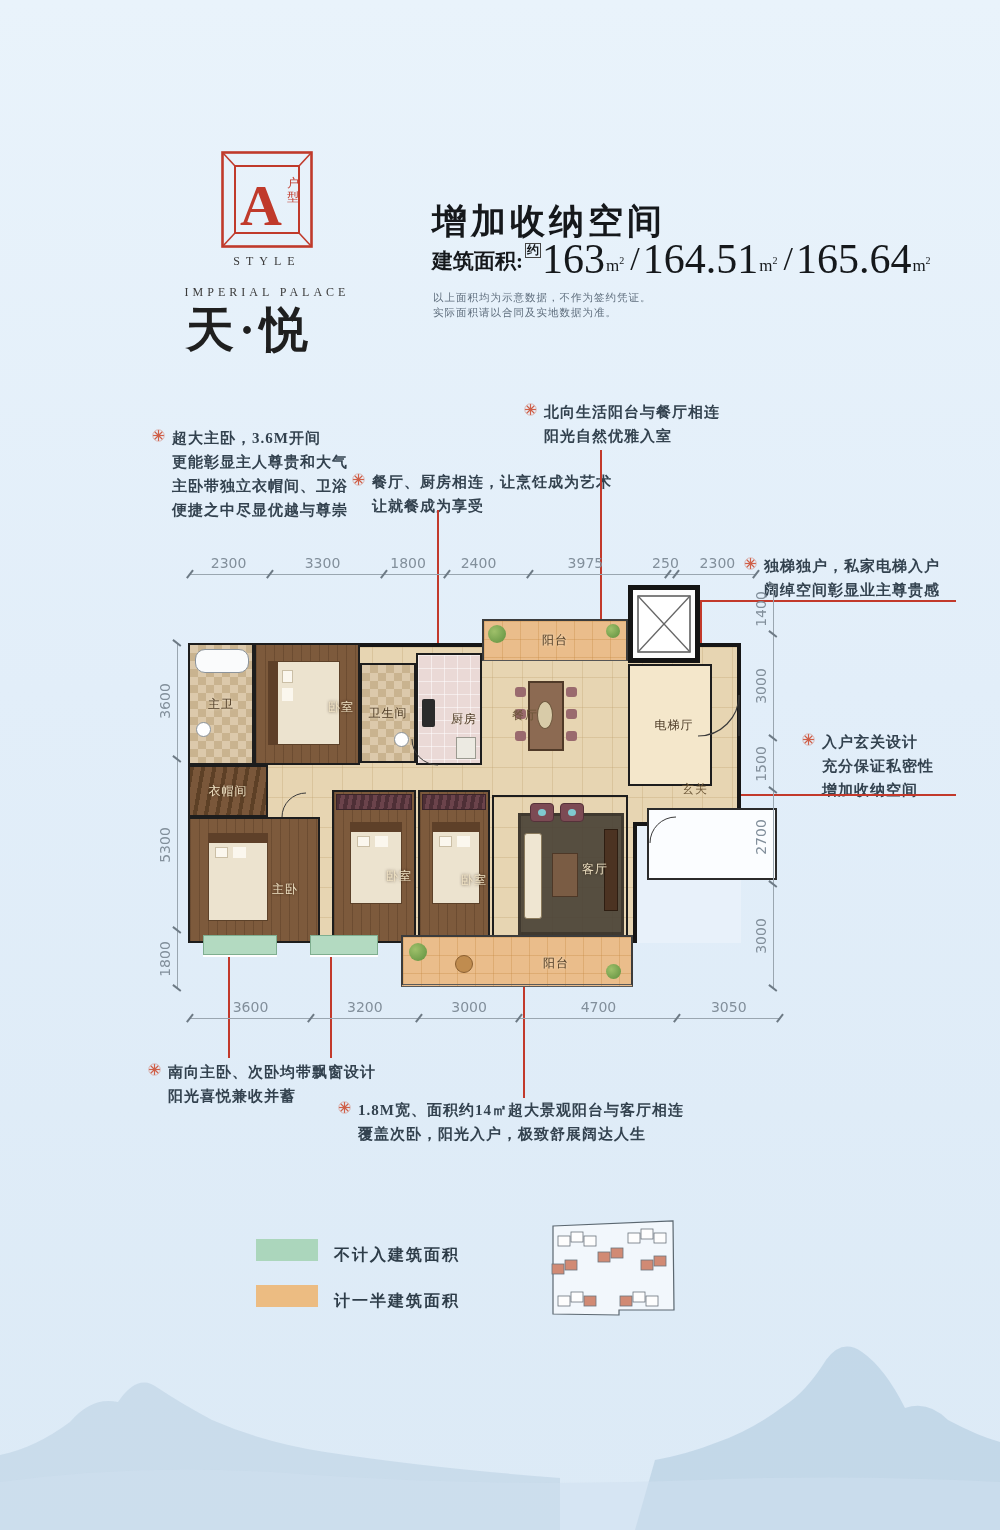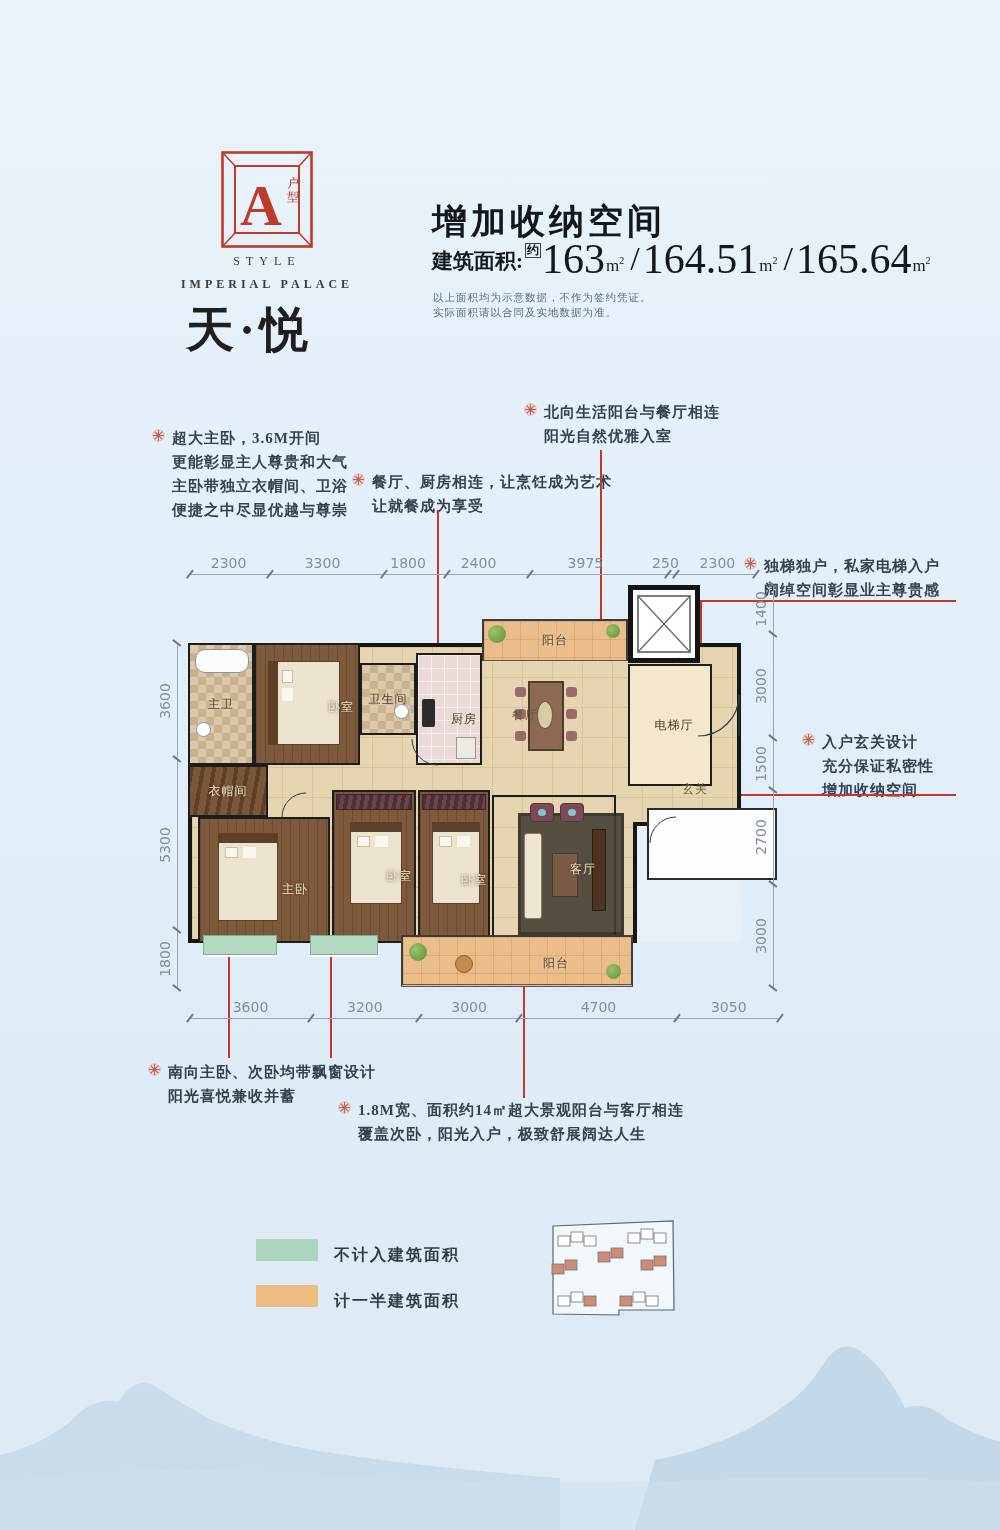--- a/index.html
+++ b/index.html
@@ -5,21 +5,21 @@
   html,body{margin:0;padding:0;}
   .page{position:relative;width:1000px;height:1530px;overflow:hidden;
         background:linear-gradient(180deg,#e9f3fb 0%,#e2eef9 45%,#dceaf6 100%);
         font-family:"Liberation Sans",sans-serif;}
   .abs{position:absolute;}
 
   
   .style-lines{position:absolute;left:178px;top:254px;width:178px;text-align:center;color:#3a3a3a;
        font-family:"Liberation Serif",serif;}
   .style-lines .s1{font-size:12px;letter-spacing:6px;}
-  .style-lines .s2{font-size:12px;letter-spacing:4px;margin-top:8px;font-weight:bold;}
+  .style-lines .s2{font-size:12px;letter-spacing:4px;margin-top:16px;}
   .project-name{position:absolute;left:186px;top:298px;font-family:"Liberation Serif",serif;
        font-size:48px;font-weight:700;color:#1f1f1f;letter-spacing:5px;}
   .main-title{position:absolute;left:432px;top:198px;font-family:"Liberation Serif",serif;
        font-size:35px;font-weight:700;color:#15181b;letter-spacing:4px;}
   .area-row{position:absolute;left:432px;top:240px;display:flex;align-items:flex-end;color:#15181b;
        font-family:"Liberation Serif",serif;}
   .area-prefix{font-size:21px;font-weight:700;padding-bottom:5px;}
   .area-approx{font-size:12px;font-weight:700;margin:0 1px 22px 2px;border:1px solid #444;padding:0 1px;line-height:1.1;}
   .anum{font-size:42px;line-height:.95;}
   .aunit{font-size:17px;padding-bottom:4px;margin-left:1px;}
@@ -306,21 +306,21 @@
       <div class="tub"></div>
       <div class="basin" style="left:6px;bottom:26px;"></div>
       <span class="rlabel">主卫</span>
     </div>
 
     <div class="room wood" style="left:68px;top:60px;width:106px;height:122px;">
       <div class="bed-h" style="left:12px;top:16px;width:70px;height:82px;"></div>
       <span class="rlabel" style="position:absolute;right:4px;top:54px;">卧室</span>
     </div>
 
-    <div class="room tile" style="left:174px;top:80px;width:56px;height:72px;">
+    <div class="room tile" style="left:174px;top:80px;width:56px;height:100px;">
       <div class="basin" style="right:5px;bottom:14px;"></div>
       <span class="rlabel">卫生间</span>
     </div>
 
     <div class="room pink" style="left:230px;top:70px;width:66px;height:112px;">
       <div class="stove"></div>
       <div class="fridge"></div>
       <span class="rlabel" style="position:absolute;right:3px;top:56px;">厨房</span>
     </div>
 
@@ -339,38 +339,38 @@
     </div>
 
     <div class="room hallroom" style="left:442px;top:81px;width:84px;height:122px;">
       <span class="rlabel">电梯厅</span>
     </div>
 
     <div class="room cloak" style="left:2px;top:182px;width:80px;height:52px;">
       <span class="rlabel">衣帽间</span>
     </div>
 
-    <div class="room wood" style="left:12px;top:234px;width:132px;height:126px;">
+    <div class="room wood" style="left:2px;top:234px;width:132px;height:126px;">
       <div class="bed" style="left:18px;top:14px;width:58px;height:86px;"></div>
       <span class="rlabel" style="position:absolute;left:82px;top:62px;">主卧</span>
     </div>
 
     <div class="room wood" style="left:146px;top:207px;width:84px;height:153px;">
       <div class="ward"></div>
       <div class="bed" style="left:16px;top:30px;width:50px;height:80px;"></div>
       <span class="rlabel" style="position:absolute;right:2px;top:76px;">卧室</span>
     </div>
 
     <div class="room wood" style="left:232px;top:207px;width:72px;height:153px;">
       <div class="ward"></div>
       <div class="bed" style="left:12px;top:30px;width:46px;height:80px;"></div>
       <span class="rlabel" style="position:absolute;right:1px;top:80px;">卧室</span>
     </div>
 
-    <div class="room" style="left:306px;top:212px;width:124px;height:148px;border-color:#1d1d1d;">
+    <div class="room" style="left:306px;top:212px;width:136px;height:148px;border-color:#1d1d1d;">
       <div class="rug"></div>
       <div class="armchair" style="left:36px;top:6px;"></div>
       <div class="armchair" style="left:66px;top:6px;"></div>
       <div class="sofa"></div>
       <div class="ctable"></div>
       <div class="tvc"></div>
       <span class="rlabel" style="position:absolute;right:18px;top:64px;z-index:4;color:#efe2c4;text-shadow:0 0 3px rgba(40,20,5,.7);">客厅</span>
     </div>
 
     <div class="room orange" style="left:215px;top:352px;width:232px;height:52px;border-bottom:3px double #5a5a5a;">

